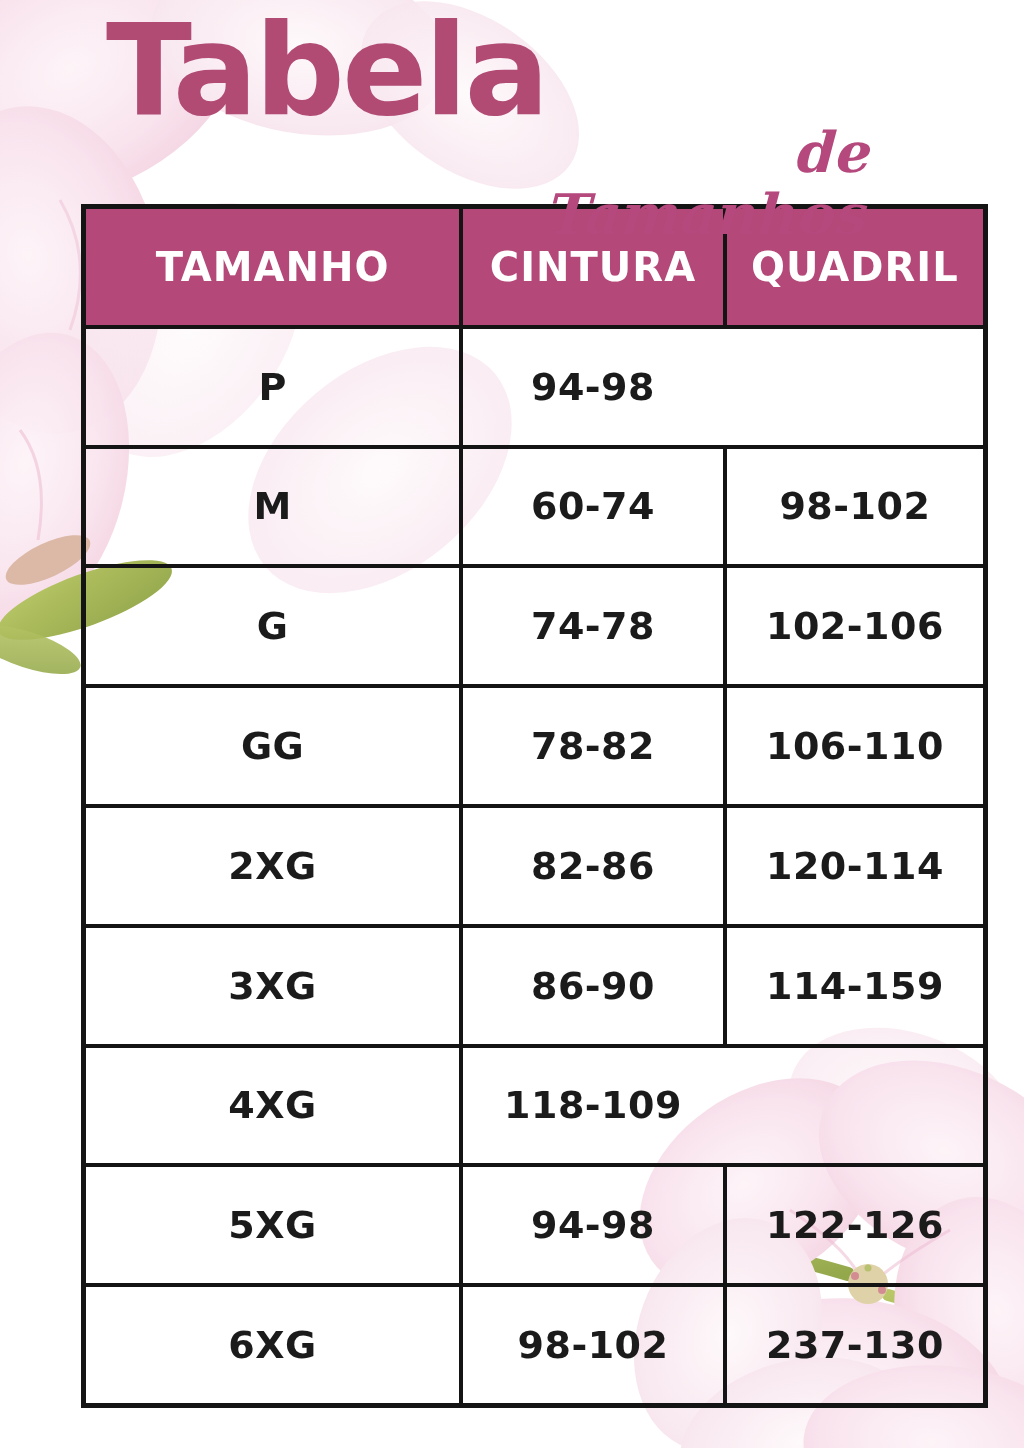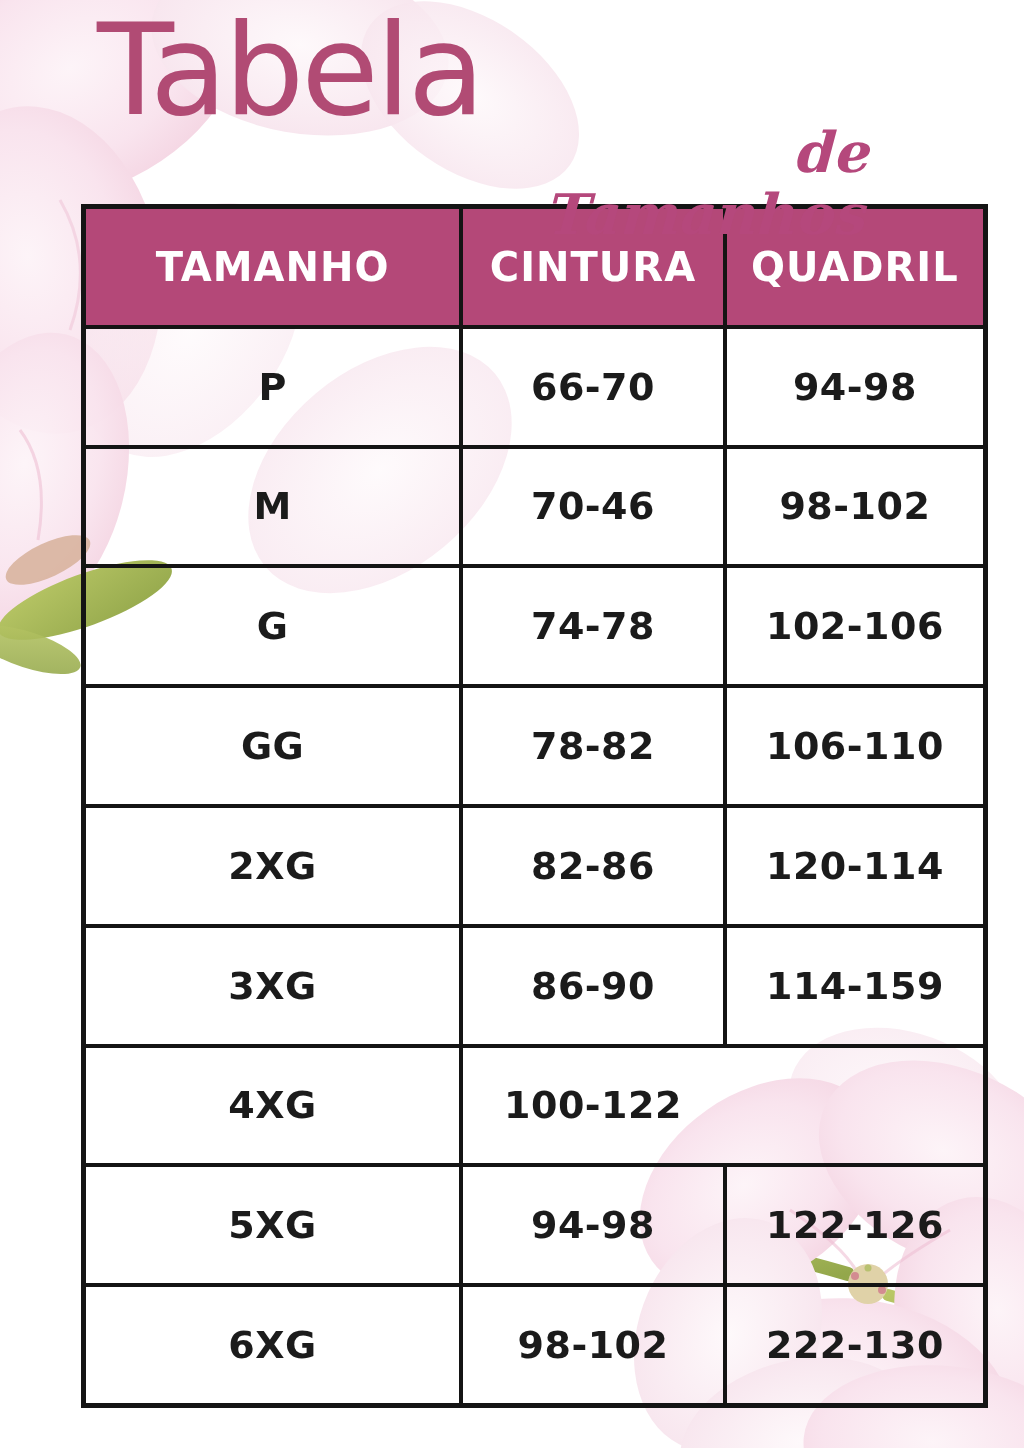--- a/index.html
+++ b/index.html
@@ -14,22 +14,22 @@
   .stage{
     position:relative;width:1024px;height:1448px;margin:0 auto;
     background:#ffffff;overflow:hidden;
     font-family:"DejaVu Sans","Liberation Sans",sans-serif;
   }
   
   .flowers{position:absolute;inset:0;z-index:0;}
   
   .heading{position:absolute;left:0;top:0;width:100%;z-index:3;}
   .title{
-    position:absolute;left:97px;top:8px;
-    font-size:126px;font-weight:400;letter-spacing:-3px;line-height:1;
+    position:absolute;left:106px;top:8px;
+    font-size:126px;font-weight:700;letter-spacing:-3px;line-height:1;
     color:var(--accent);
   }
   .subtitle{
     position:absolute;left:470px;top:122px;width:400px;text-align:right;
     font-family:"DejaVu Serif","Liberation Serif",serif;
     font-style:italic;font-weight:700;font-size:56px;line-height:1.1;
     color:var(--subtitle-accent);
     transform:skewX(-4deg);
   }
   
@@ -126,27 +126,26 @@
 
   <div class="size-table">
     <div class="trow header-row">
       <div class="tcell">TAMANHO</div>
       <div class="tcell">CINTURA</div>
       <div class="tcell">QUADRIL</div>
     </div>
 
     <div class="trow">
       <div class="tcell">P</div>
-      <div class="tcell">66-70</div>
       <div class="tcell">94-98</div>
     </div>
 
     <div class="trow">
       <div class="tcell">M</div>
-      <div class="tcell">70-46</div>
+      <div class="tcell">60-74</div>
       <div class="tcell">98-102</div>
     </div>
 
     <div class="trow">
       <div class="tcell">G</div>
       <div class="tcell">74-78</div>
       <div class="tcell">102-106</div>
     </div>
 
     <div class="trow">
@@ -162,29 +161,29 @@
     </div>
 
     <div class="trow">
       <div class="tcell">3XG</div>
       <div class="tcell">86-90</div>
       <div class="tcell">114-159</div>
     </div>
 
     <div class="trow">
       <div class="tcell">4XG</div>
-      <div class="tcell">100-122</div>
+      <div class="tcell">118-109</div>
     </div>
 
     <div class="trow">
       <div class="tcell">5XG</div>
       <div class="tcell">94-98</div>
       <div class="tcell">122-126</div>
     </div>
 
     <div class="trow">
       <div class="tcell">6XG</div>
       <div class="tcell">98-102</div>
-      <div class="tcell">222-130</div>
+      <div class="tcell">237-130</div>
     </div>
   </div>
 
 </div>
 
 </body></html>

